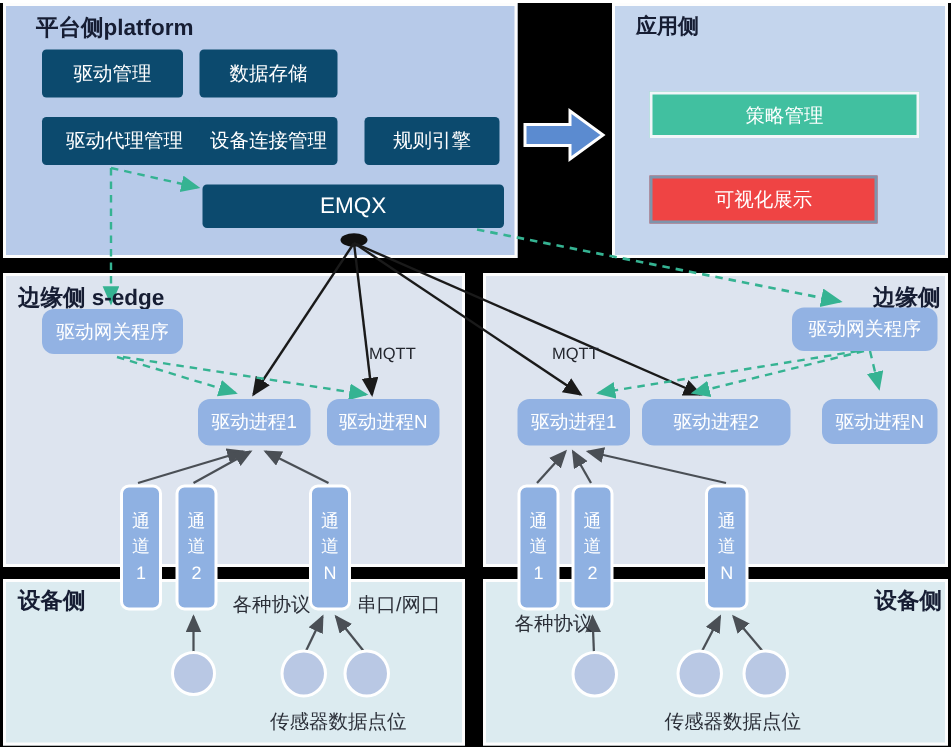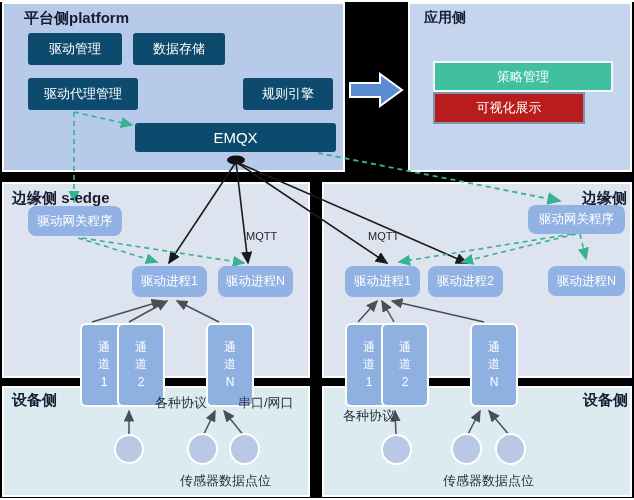--- a/index.html
+++ b/index.html
@@ -7,21 +7,21 @@
          font-family:"Liberation Sans","DejaVu Sans",sans-serif;}
   .edge-strip{position:absolute;left:0;width:634px;height:2px;background:#fff;}
   .panel{position:absolute;border:2px solid #fdfdfd;box-sizing:border-box;}
   .panel-title{position:absolute;font-size:15px;font-weight:bold;color:#161d33;z-index:6;white-space:nowrap;}
   .btn{position:absolute;background:#0c4a6e;color:#fff;border-radius:3px;display:flex;
        align-items:center;justify-content:center;font-size:13px;z-index:6;box-sizing:border-box;}
   .softbox{position:absolute;background:#92b2e3;color:#fff;border-radius:8px;display:flex;
        align-items:center;justify-content:center;font-size:12.5px;z-index:6;box-sizing:border-box;}
   .chan{position:absolute;background:#8fb1e2;color:#fff;border:2px solid #fff;border-radius:6px;
        display:flex;align-items:center;justify-content:center;text-align:center;
-       font-size:12px;line-height:1.45;word-break:break-all;z-index:6;box-sizing:border-box;padding:2px 22px;}
+       font-size:12px;line-height:1.45;word-break:break-all;z-index:6;box-sizing:border-box;padding:2px 12px;}
   .circle{position:absolute;background:#b9c8e4;border:2px solid #fff;border-radius:50%;z-index:6;box-sizing:border-box;}
   .small-label{position:absolute;font-size:13px;color:#2b2f38;z-index:6;white-space:nowrap;}
   .mqtt{position:absolute;font-size:11px;color:#23262e;z-index:6;white-space:nowrap;}
   .overlay{position:absolute;left:0;top:0;z-index:4;}
   .appbox{position:absolute;display:flex;align-items:center;justify-content:center;
        font-size:13px;color:#fff;z-index:6;box-sizing:border-box;border:2px solid #f2f5f9;}
 </style>
 </head>
 <body>
 
@@ -82,41 +82,42 @@
 
     <line x1="396" y1="436" x2="395" y2="411" stroke="#4a4f55" stroke-width="1.5" marker-end="url(#mGray)"></line>
     <line x1="467" y1="436" x2="480" y2="411" stroke="#4a4f55" stroke-width="1.5" marker-end="url(#mGray)"></line>
     <line x1="510" y1="436" x2="489" y2="411" stroke="#4a4f55" stroke-width="1.5" marker-end="url(#mGray)"></line>
   </svg>
 
   <div class="panel-title" style="left:24px;top:9px">平台侧platform</div>
   <div class="btn" style="left:28px;top:33px;width:94px;height:32px">驱动管理</div>
   <div class="btn" style="left:133px;top:33px;width:92px;height:32px">数据存储</div>
   <div class="btn" style="left:28px;top:78px;width:110px;height:32px">驱动代理管理</div>
+  <div class="btn" style="left:133px;top:78px;width:92px;height:32px">设备连接管理</div>
   <div class="btn" style="left:243px;top:78px;width:90px;height:32px">规则引擎</div>
   <div class="btn" style="left:135px;top:123px;width:201px;height:29px;font-size:15px">EMQX</div>
 
   <div class="panel-title" style="left:424px;top:9px;font-size:14px">应用侧</div>
   <div class="appbox" style="left:433px;top:61px;width:180px;height:31px;background:#41c0a0">策略管理</div>
-  <div class="appbox" style="left:433px;top:92px;width:152px;height:32px;background:#b91c1c;border-color:#7e94ab">可视化展示</div>
+  <div class="appbox" style="left:433px;top:117px;width:152px;height:32px;background:#ef4444;border-color:#7e94ab">可视化展示</div>
 
   <div class="panel-title" style="left:12px;top:189px">边缘侧 s-edge</div>
   <div class="softbox" style="left:28px;top:206px;width:94px;height:30px">驱动网关程序</div>
   <div class="mqtt" style="left:246px;top:230px">MQTT</div>
   <div class="softbox" style="left:132px;top:266px;width:75px;height:31px">驱动进程1</div>
   <div class="softbox" style="left:218px;top:266px;width:75px;height:31px">驱动进程N</div>
   <div class="chan" style="left:80px;top:323px;width:26px;height:84px">通道1</div>
   <div class="chan" style="left:117px;top:323px;width:25px;height:84px">通道2</div>
   <div class="chan" style="left:206px;top:323px;width:27px;height:84px">通道N</div>
 
   <div class="panel-title" style="left:582px;top:189px">边缘侧</div>
   <div class="softbox" style="left:528px;top:205px;width:97px;height:29px">驱动网关程序</div>
   <div class="mqtt" style="left:368px;top:230px">MQTT</div>
   <div class="softbox" style="left:345px;top:266px;width:75px;height:31px">驱动进程1</div>
-  <div class="softbox" style="left:428px;top:266px;width:75px;height:31px">驱动进程2</div>
+  <div class="softbox" style="left:428px;top:266px;width:99px;height:31px">驱动进程2</div>
   <div class="softbox" style="left:548px;top:266px;width:77px;height:30px">驱动进程N</div>
   <div class="chan" style="left:345px;top:323px;width:26px;height:84px">通道1</div>
   <div class="chan" style="left:381px;top:323px;width:26px;height:84px">通道2</div>
   <div class="chan" style="left:470px;top:323px;width:29px;height:84px">通道N</div>
 
   <div class="panel-title" style="left:12px;top:391px">设备侧</div>
   <div class="small-label" style="left:155px;top:394px">各种协议</div>
   <div class="small-label" style="left:238px;top:394px">串口/网口</div>
   <div class="circle" style="left:114px;top:434px;width:30px;height:30px"></div>
   <div class="circle" style="left:187px;top:433px;width:31px;height:32px"></div>

